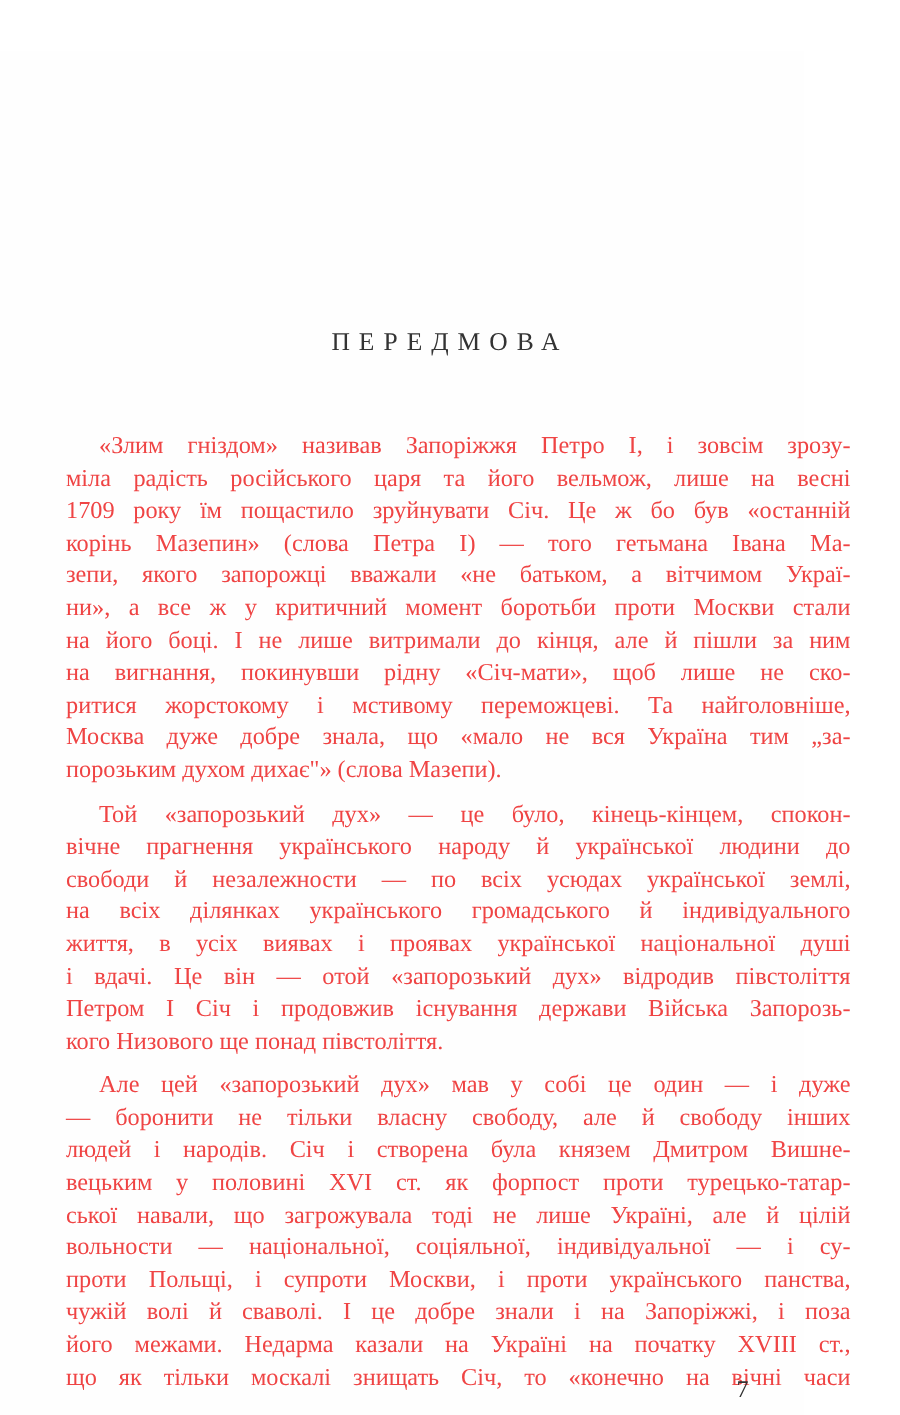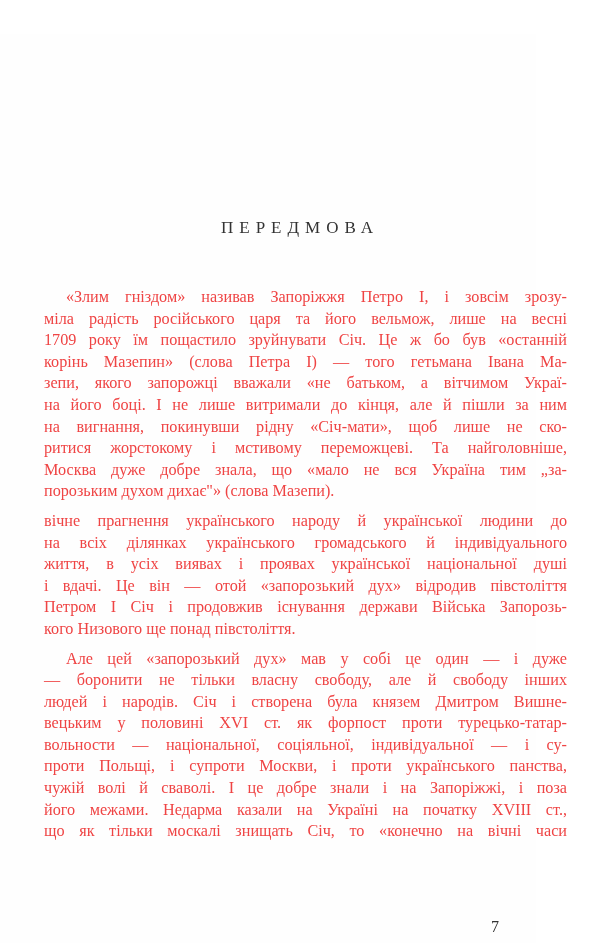--- a/index.html
+++ b/index.html
@@ -66,43 +66,47 @@
   <div class="title">ПЕРЕДМОВА</div>
 
   <div class="body-text">
 
     <div>
       <span class="line indent">«Злим гніздом» називав Запоріжжя Петро І, і зовсім зрозу-</span>
       <span class="line">міла радість російського царя та його вельмож, лише на весні</span>
       <span class="line">1709 року їм пощастило зруйнувати Січ. Це ж бо був «останній</span>
       <span class="line">корінь Мазепин» (слова Петра І) — того гетьмана Івана Ма-</span>
       <span class="line">зепи, якого запорожці вважали «не батьком, а вітчимом Украї-</span>
+      <span class="line">ни», а все ж у критичний момент боротьби проти Москви стали</span>
       <span class="line">на його боці. І не лише витримали до кінця, але й пішли за ним</span>
       <span class="line">на вигнання, покинувши рідну «Січ-мати», щоб лише не ско-</span>
       <span class="line">ритися жорстокому і мстивому переможцеві. Та найголовніше,</span>
       <span class="line">Москва дуже добре знала, що «мало не вся Україна тим „за-</span>
       <span class="line last">порозьким духом дихає"» (слова Мазепи).</span>
     </div>
     <span class="para-gap"></span>
 
     <div>
+      <span class="line indent">Той «запорозький дух» — це було, кінець-кінцем, спокон-</span>
       <span class="line">вічне прагнення українського народу й української людини до</span>
+      <span class="line">свободи й незалежности — по всіх усюдах української землі,</span>
       <span class="line">на всіх ділянках українського громадського й індивідуального</span>
       <span class="line">життя, в усіх виявах і проявах української національної душі</span>
       <span class="line">і вдачі. Це він — отой «запорозький дух» відродив півстоліття</span>
       <span class="line">Петром І Січ і продовжив існування держави Війська Запорозь-</span>
       <span class="line last">кого Низового ще понад півстоліття.</span>
     </div>
     <span class="para-gap"></span>
 
     <div>
       <span class="line indent">Але цей «запорозький дух» мав у собі це один — і дуже</span>
       <span class="line">— боронити не тільки власну свободу, але й свободу інших</span>
       <span class="line">людей і народів. Січ і створена була князем Дмитром Вишне-</span>
       <span class="line">вецьким у половині XVI ст. як форпост проти турецько-татар-</span>
+      <span class="line">ської навали, що загрожувала тоді не лише Україні, але й цілій</span>
       <span class="line">вольности — національної, соціяльної, індивідуальної — і су-</span>
       <span class="line">проти Польщі, і супроти Москви, і проти українського панства,</span>
       <span class="line">чужій волі й сваволі. І це добре знали і на Запоріжжі, і поза</span>
       <span class="line">його межами. Недарма казали на Україні на початку XVIII ст.,</span>
       <span class="line">що як тільки москалі знищать Січ, то «конечно на вічні часи</span>
     </div>
   </div>
 
   <div class="page-number">7</div>
 </div>

